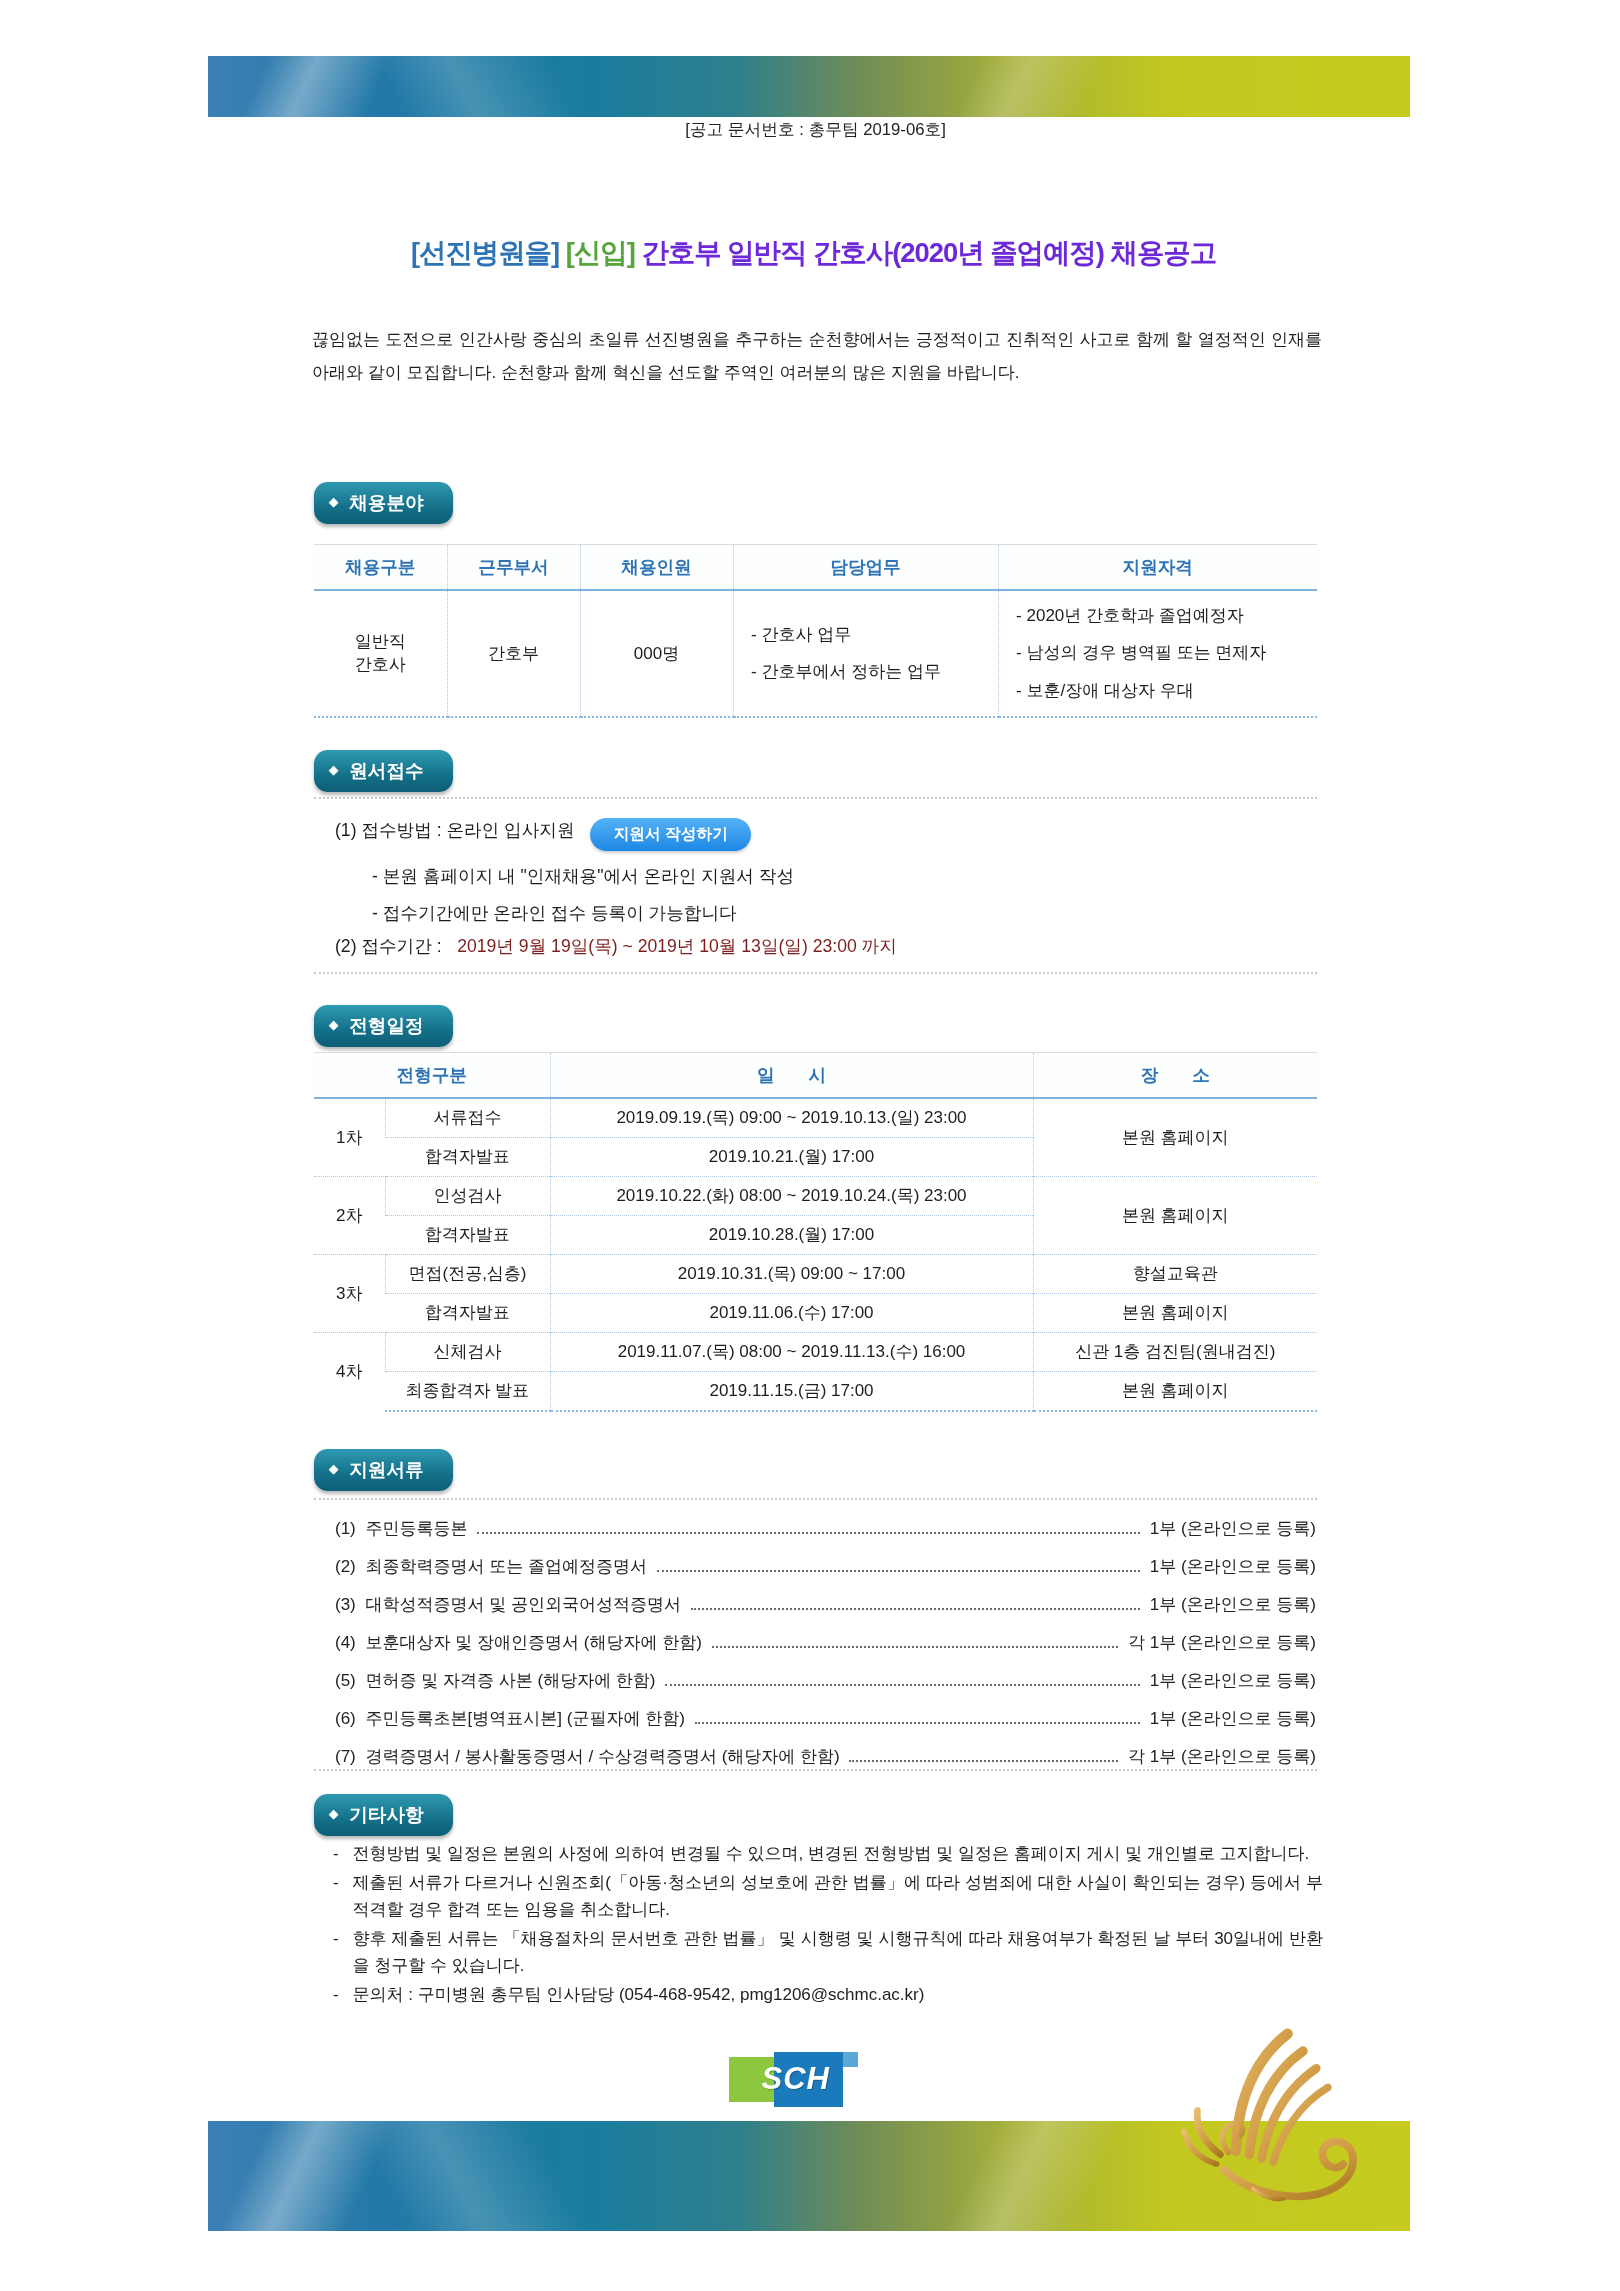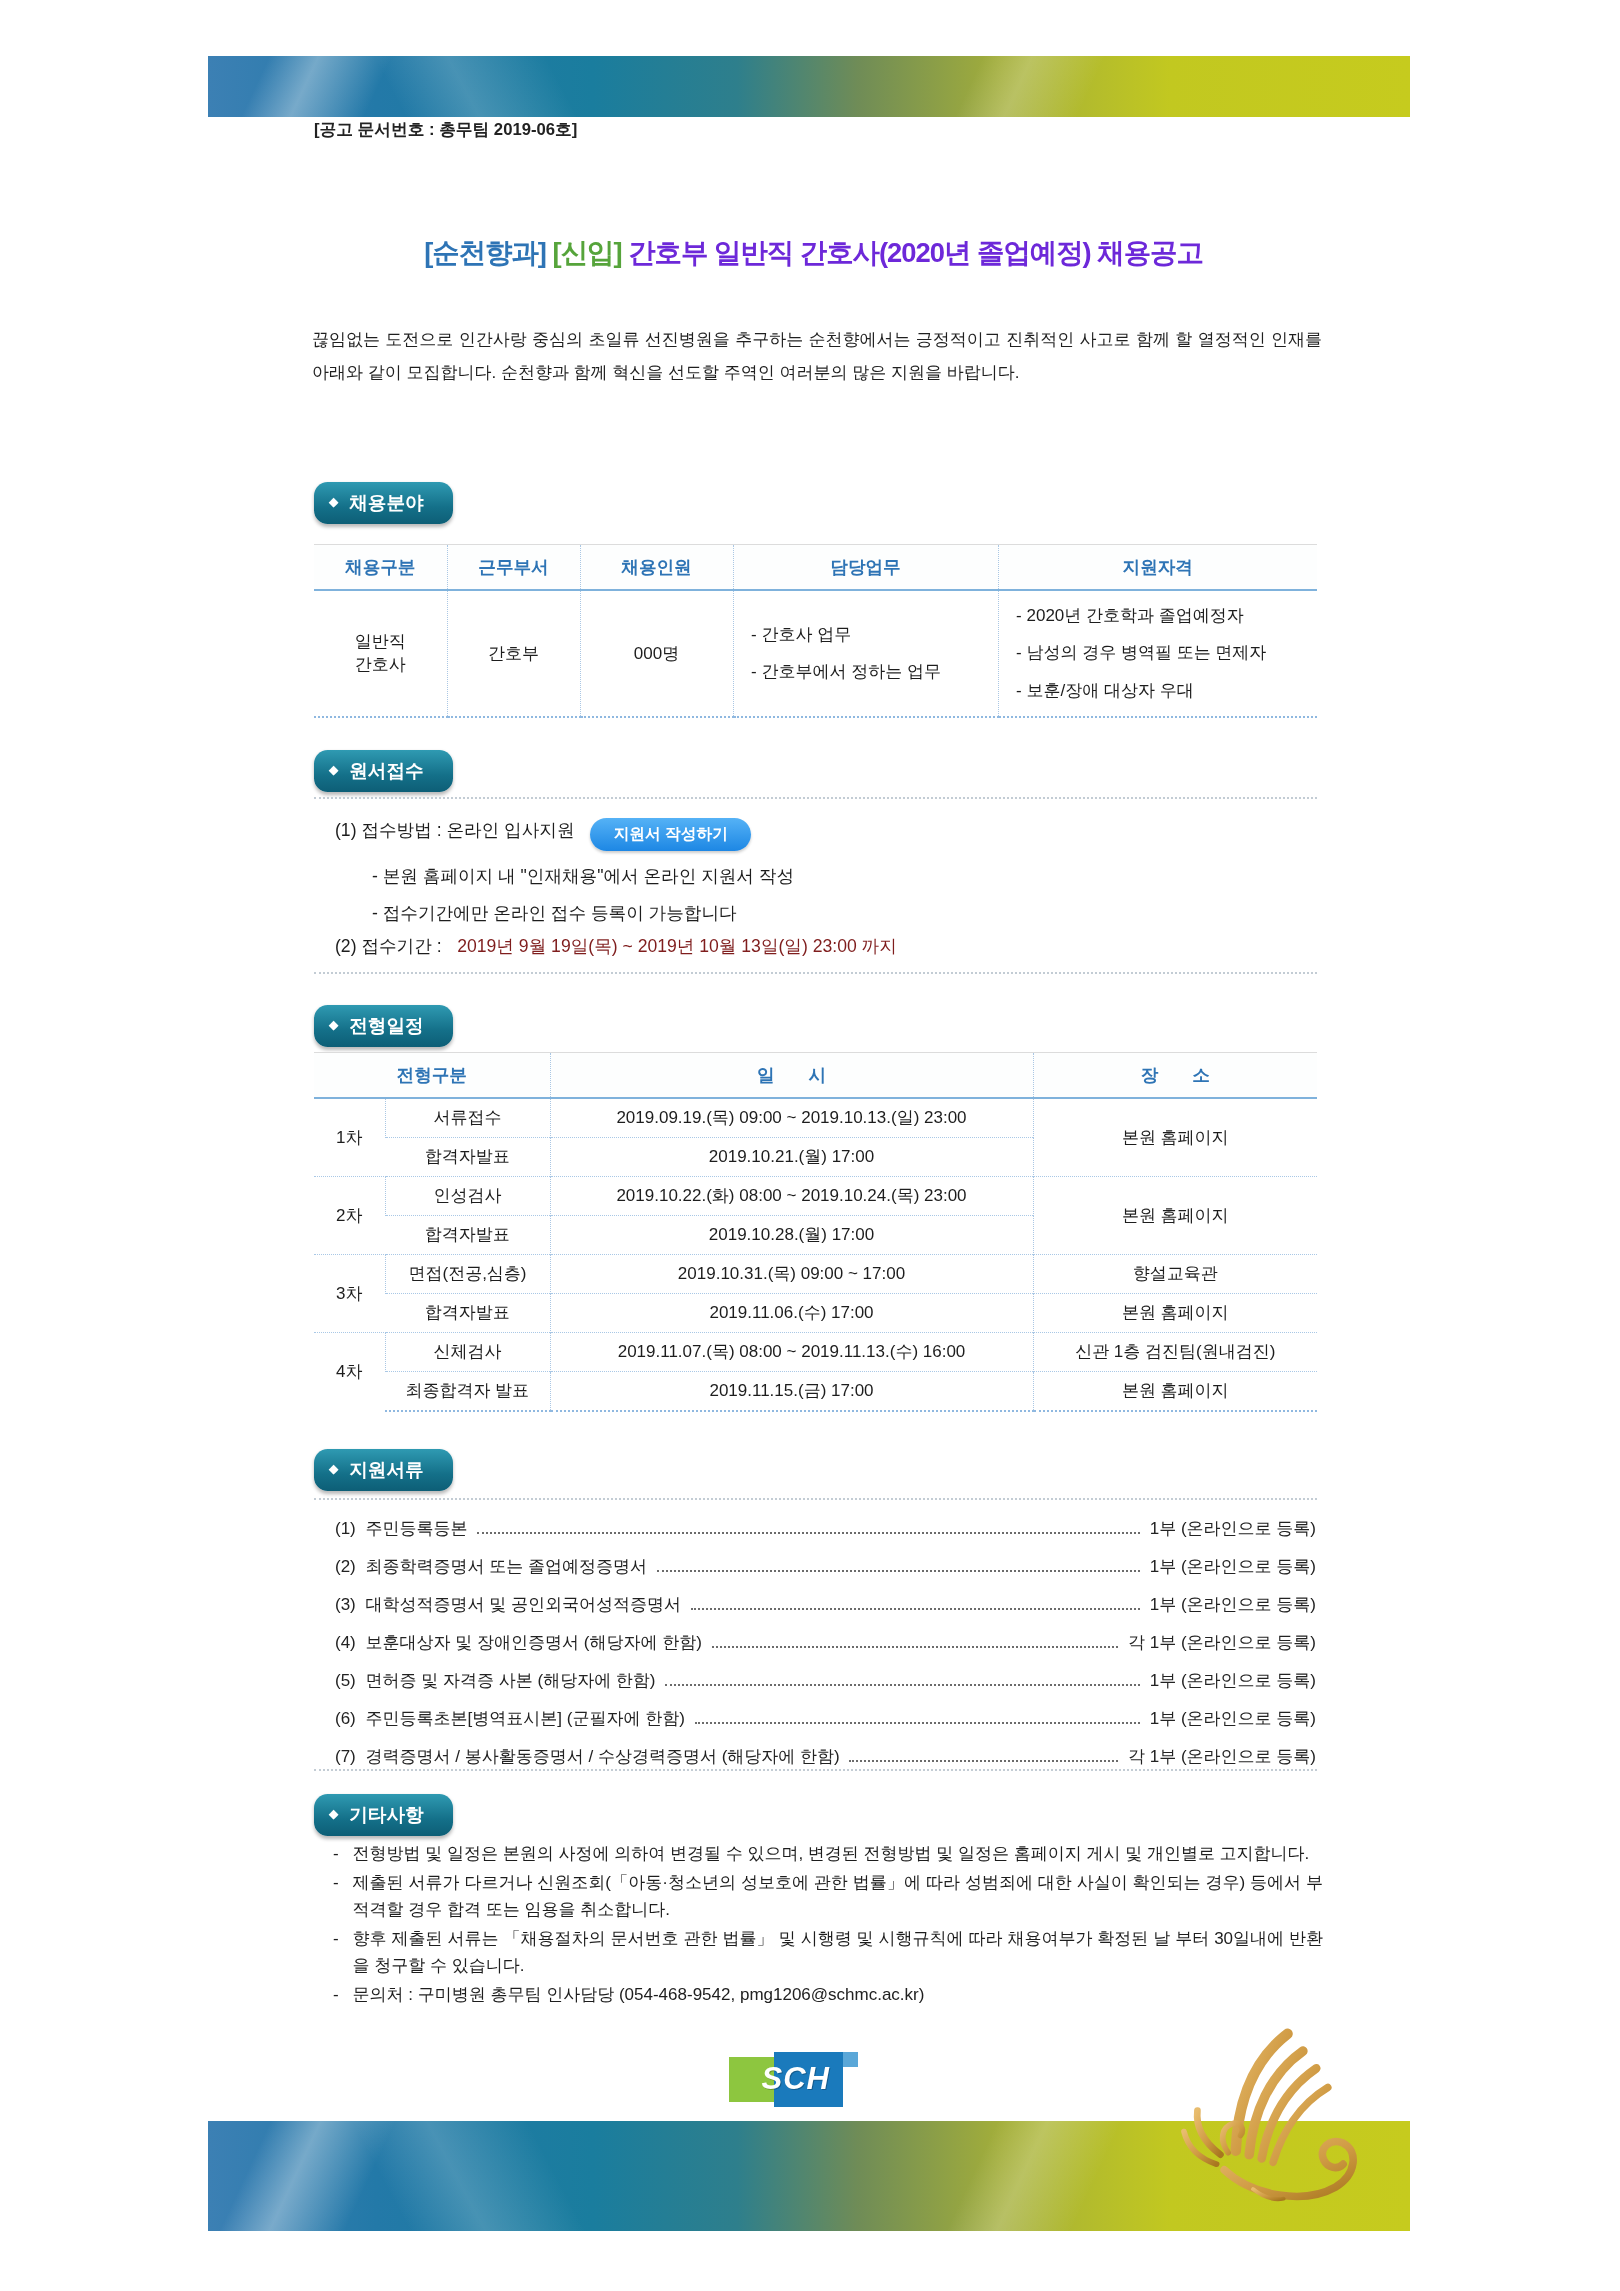--- a/index.html
+++ b/index.html
@@ -19,21 +19,21 @@
     background:
       linear-gradient(115deg, rgba(255,255,255,0) 5%, rgba(255,255,255,.35) 9%, rgba(255,255,255,0) 15%),
       linear-gradient(62deg,  rgba(255,255,255,0) 16%, rgba(255,255,255,.18) 22%, rgba(255,255,255,0) 30%),
       linear-gradient(115deg, rgba(255,255,255,0) 63%, rgba(255,255,255,.22) 67%, rgba(255,255,255,0) 73%);
   }
   .banner.top { top:56px; height:61px; }
   .banner.bottom { top:2121px; height:110px; }
 
   .doc-number {
     position:absolute; top:118px; left:314px; width:1003px;
-    text-align:left; font-size:16.7px; font-weight:bold; color:#222;
+    text-align:center; font-size:16.7px; font-weight:normal; color:#222;
   }
 
   
   .title {
     position:absolute; top:235px; left:306px; width:1015px;
     text-align:center; font-size:27.4px; font-weight:bold; letter-spacing:-1px; white-space:nowrap;
   }
   .title .tag-hosp { color:#2e74b5; }
   .title .tag-new  { color:#56a43b; }
   .title .main     { color:#6d28d9; }
@@ -124,21 +124,21 @@
 </head>
 <body>
 
 <div class="page">
 
   <div class="banner top"></div>
 
   <div class="doc-number">[공고 문서번호 : 총무팀 2019-06호]</div>
 
   <div class="title">
-    <span class="tag-hosp">[순천향과]</span>
+    <span class="tag-hosp">[선진병원을]</span>
     <span class="tag-new">[신입]</span>
     <span class="main"> 간호부 일반직 간호사(2020년 졸업예정) 채용공고</span>
   </div>
 
   <div class="intro">끊임없는 도전으로 인간사랑 중심의 초일류 선진병원을 추구하는 순천향에서는 긍정적이고 진취적인 사고로 함께 할 열정적인 인재를 아래와 같이 모집합니다. 순천향과 함께 혁신을 선도할 주역인 여러분의 많은 지원을 바랍니다.</div>
 
   <div class="badge" style="top:482px;">
     <span class="dia">◆</span>
     <span>채용분야</span>
   </div>

